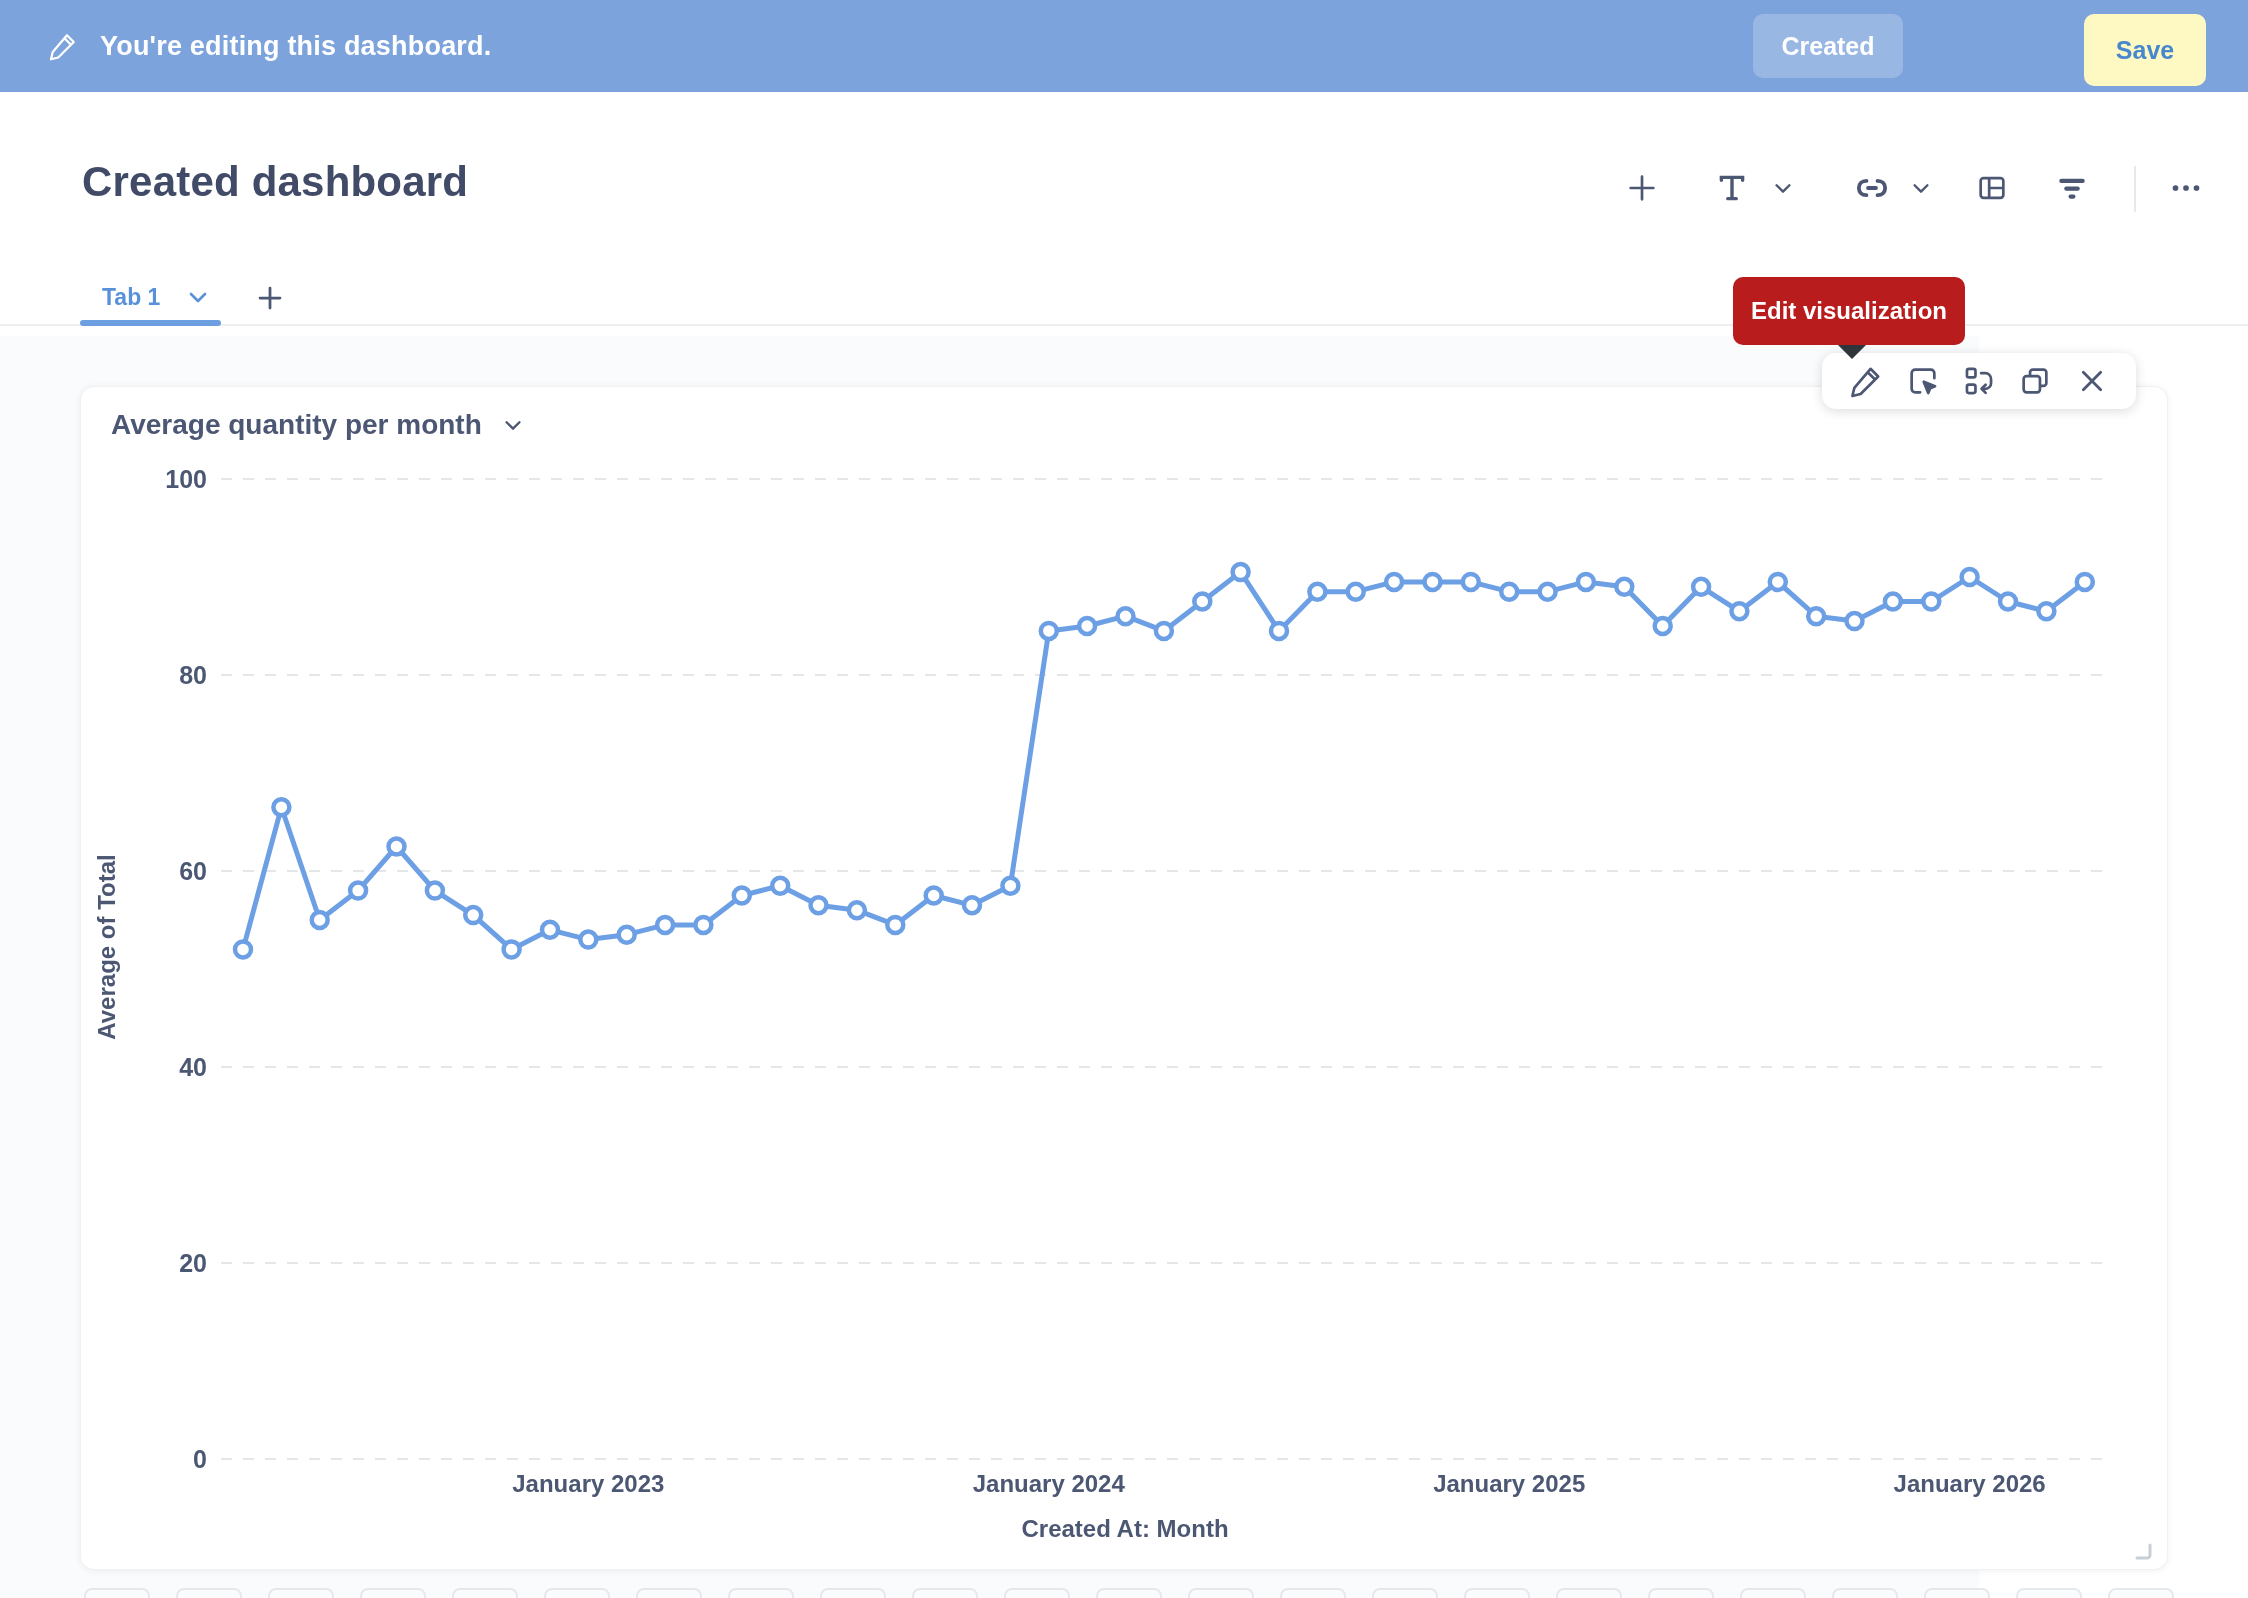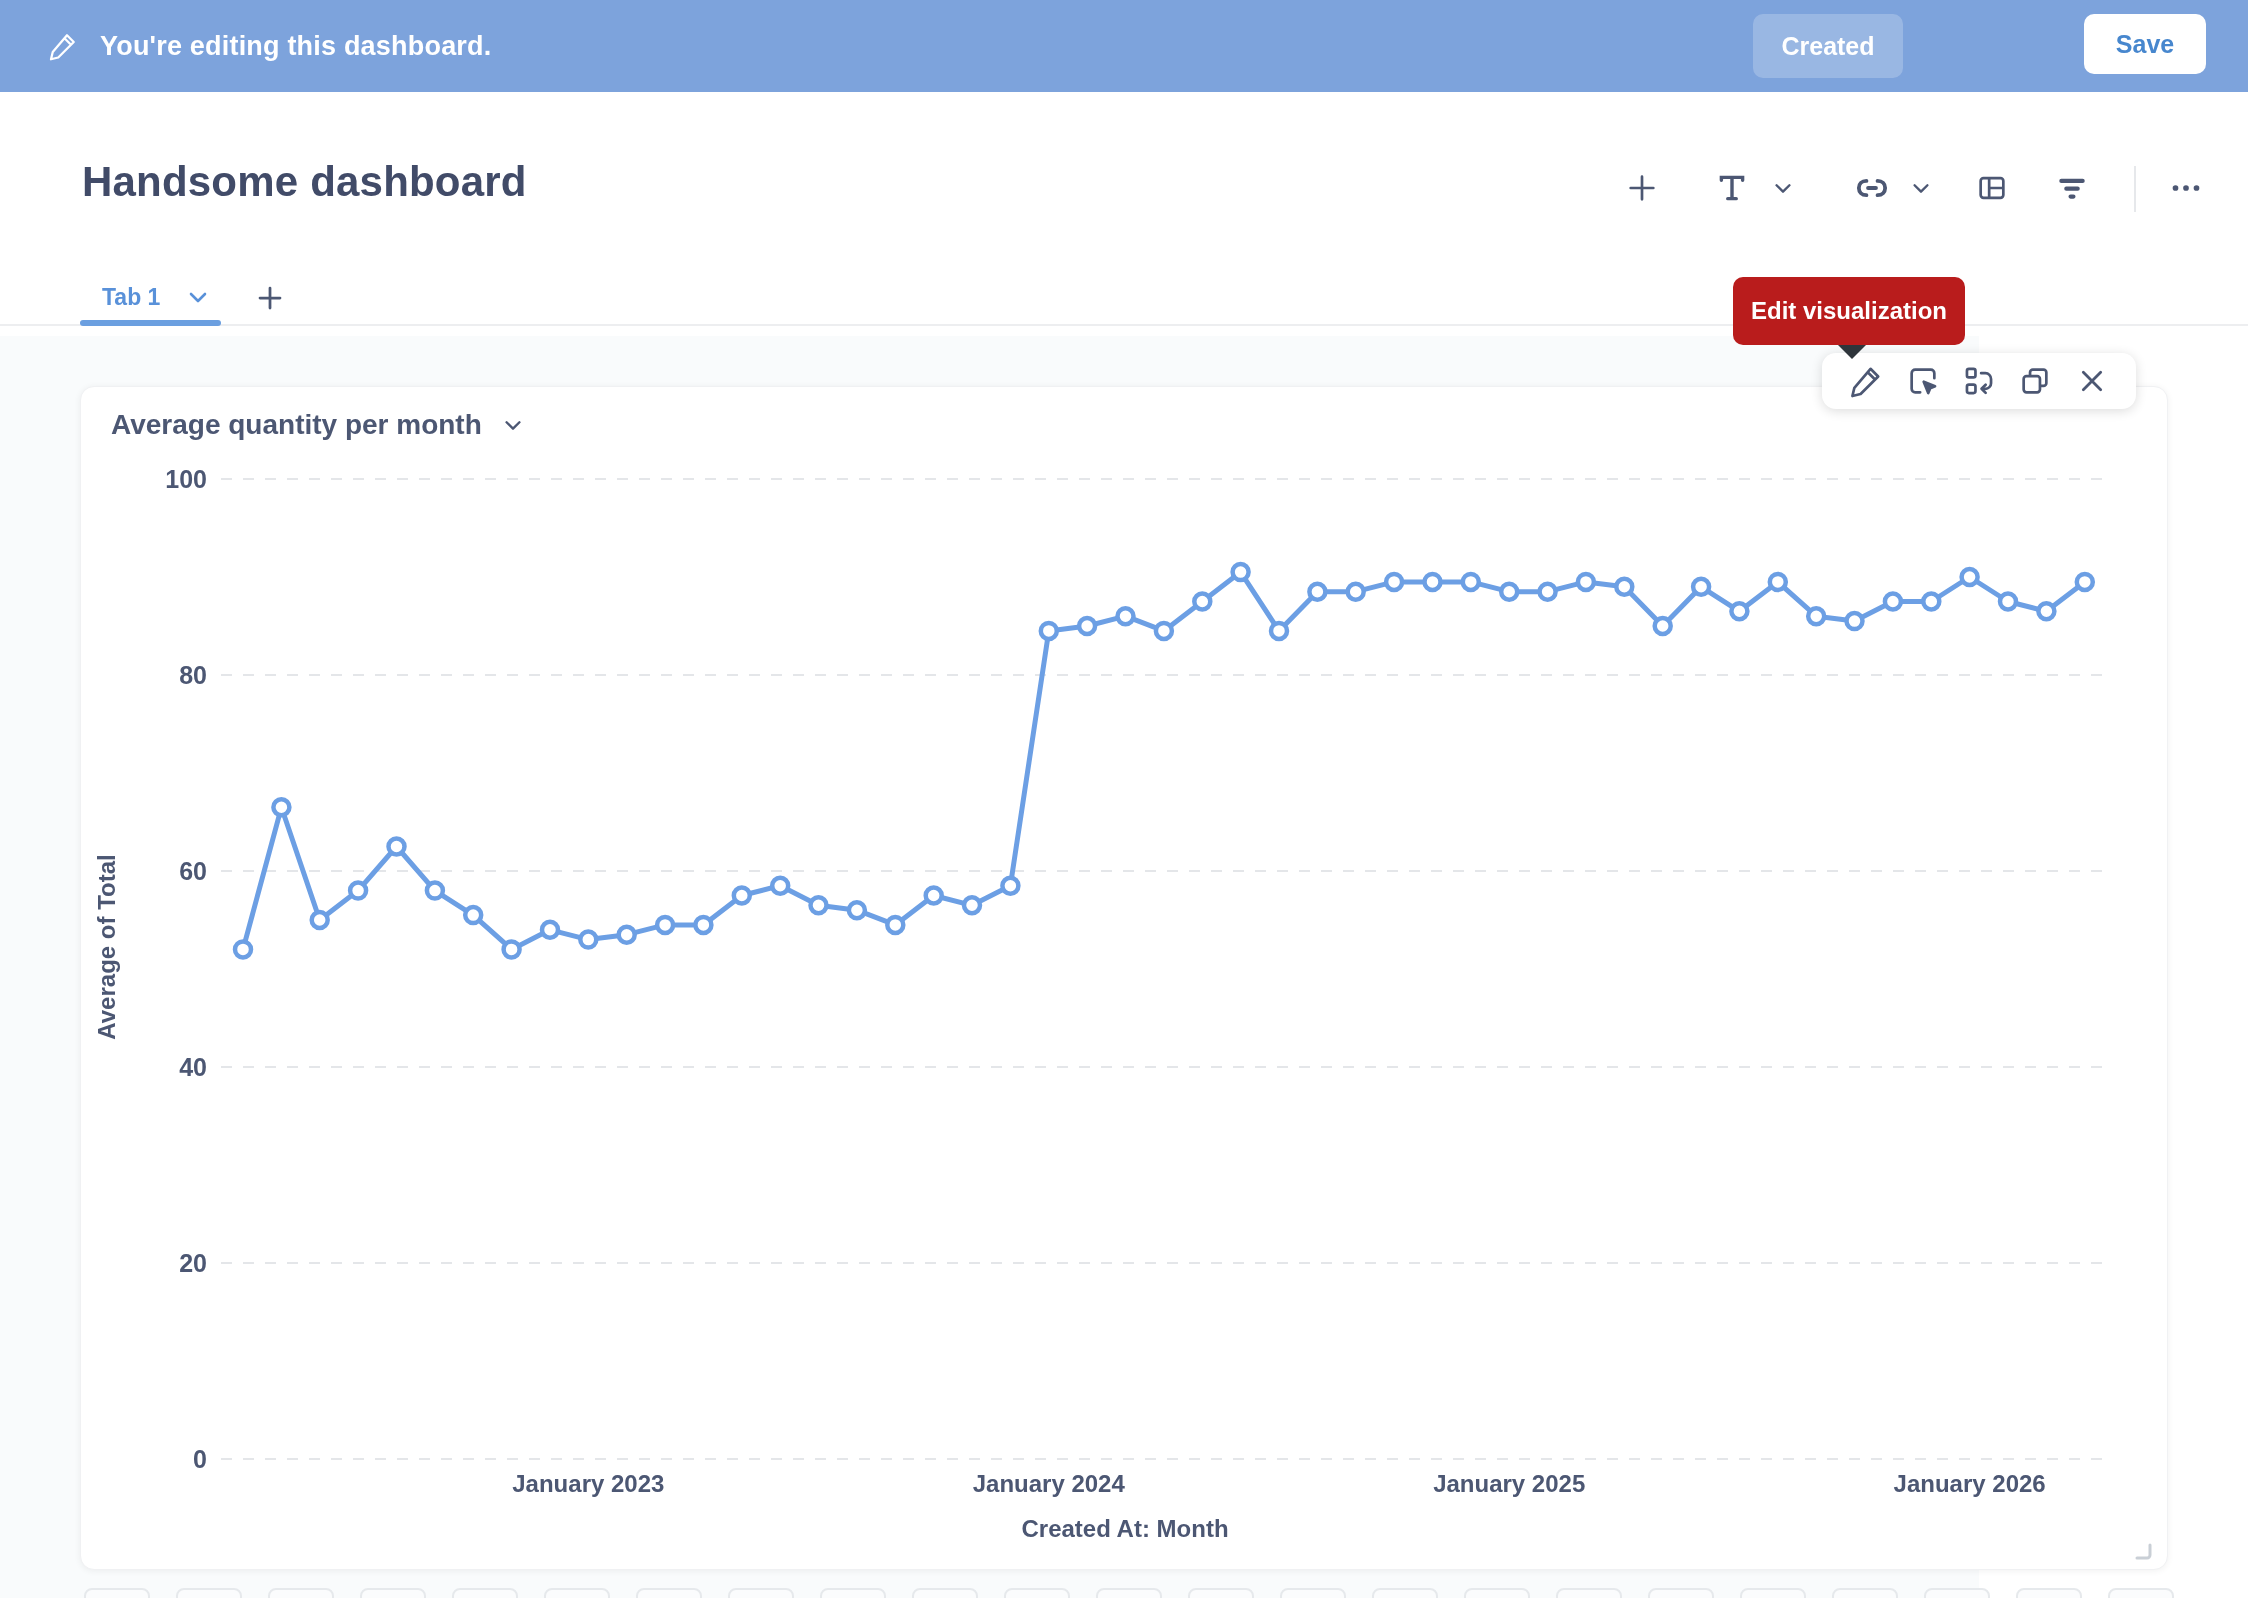--- a/index.html
+++ b/index.html
@@ -17,22 +17,22 @@
     background:#7DA3DC; display:flex; align-items:center;text-align:center;
   }
   .edit-bar .msg-wrap { display:flex; align-items:center; gap:22px; margin-left:48px; }
   .edit-bar .msg { color:#ffffff; font-size:27px; font-weight:700; letter-spacing:.2px; }
   .btn { border-radius:10px; font-size:25px; font-weight:700; display:flex; align-items:center; justify-content:center; cursor:pointer; }
   .btn-cancel {
     position:absolute; right:345px; top:14px; width:150px; height:64px;
     background:rgba(255,255,255,0.22); color:#ffffff;
   }
   .btn-save {
-    position:absolute; right:42px; top:14px; width:122px; height:60px;
-    background:#ffffff; color:#4787CE;
+    position:absolute; right:42px; top:14px; width:122px; height:72px;
+    background:#fef9c3; color:#4787CE;
   }
 
   
   .dash-title {
     position:absolute; left:82px; top:158px;
     font-size:42px; font-weight:700; color:#414B68; letter-spacing:.2px;
   }
   .top-toolbar { position:absolute; top:160px; right:0; height:60px; }
   .tool-ic { position:absolute; top:0; width:56px; height:56px; display:flex; align-items:center; justify-content:center; cursor:pointer; }
   .tool-divider { position:absolute; top:6px; width:2px; height:46px; background:#E6E8EB; }
@@ -109,21 +109,21 @@
         <svg class="ic" width="30" height="30" viewBox="0 0 24 24" fill="none" stroke="#ffffff" stroke-width="1.8" stroke-linejoin="round" stroke-linecap="round">
           <path d="M15.2 3.4l5.4 5.4L8.2 21.2 2.4 22.6l1.4-5.8L15.2 3.4z M13.2 5.8l5 5"></path>
         </svg>
       </span>
       <span class="msg">You're editing this dashboard.</span>
     </div>
     <div class="btn btn-cancel">Created</div>
     <div class="btn btn-save">Save</div>
   </div>
 
-  <div class="dash-title">Handsome dashboard</div>
+  <div class="dash-title">Created dashboard</div>
 
   <div class="top-toolbar">
     <div class="tool-ic" style="right:578px;">
       <svg class="ic" width="34" height="34" viewBox="0 0 24 24" fill="none" stroke="#4C5773" stroke-width="1.9" stroke-linecap="round">
         <path d="M12 4v16M4 12h16"></path>
       </svg>
     </div>
     <div class="tool-ic" style="right:488px;">
       <svg class="ic" width="34" height="34" viewBox="0 0 24 24" fill="none" stroke="#4C5773" stroke-width="2.4" stroke-linecap="round">
         <path d="M4.5 6.5V4.5h15v2M12 4.5v15M9 19.5h6"></path>

